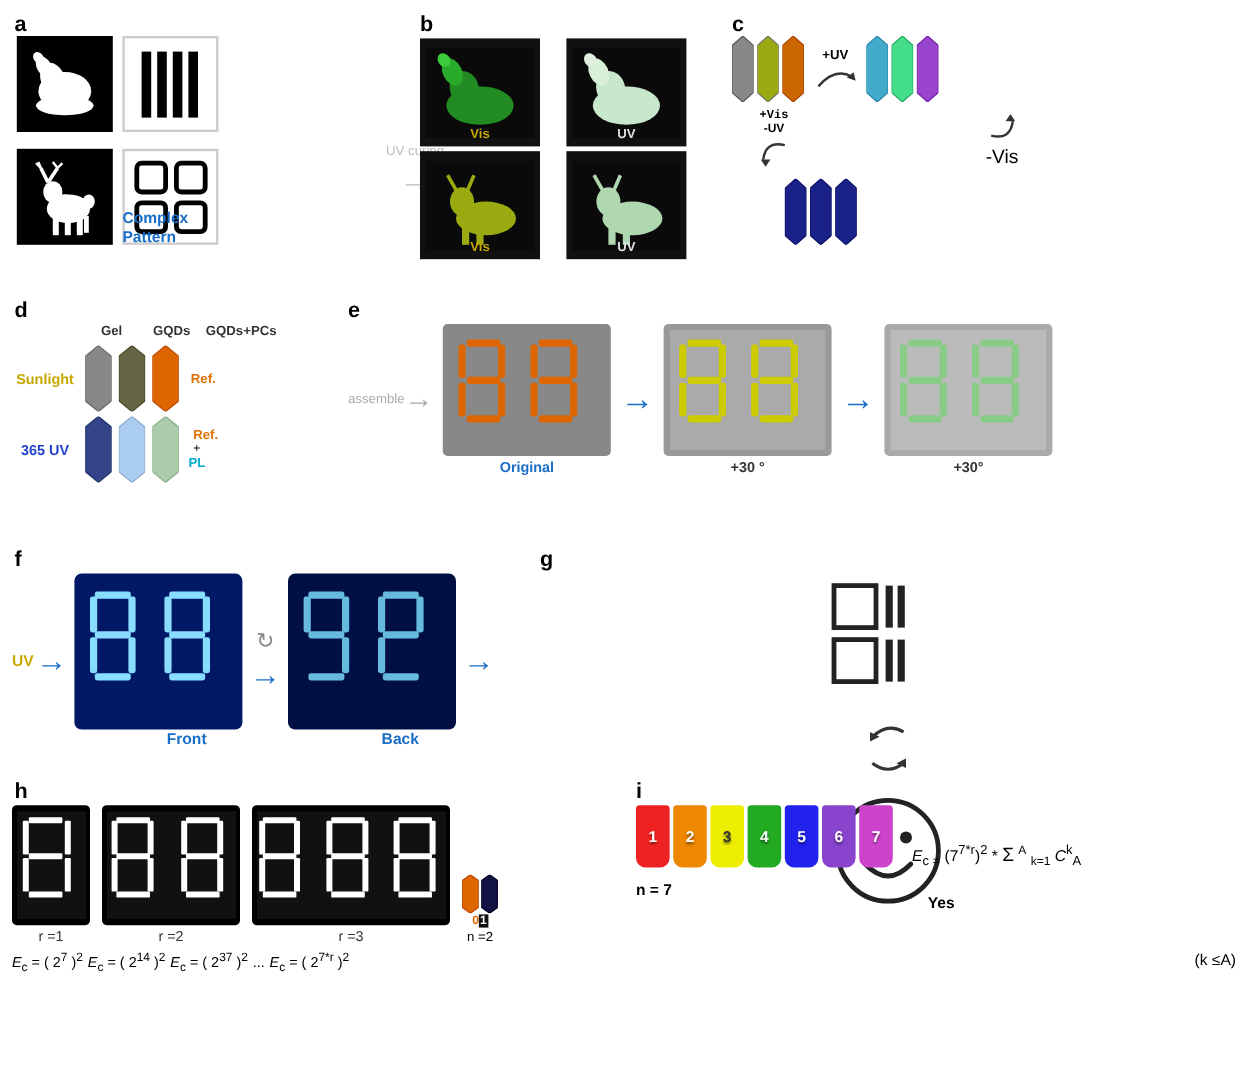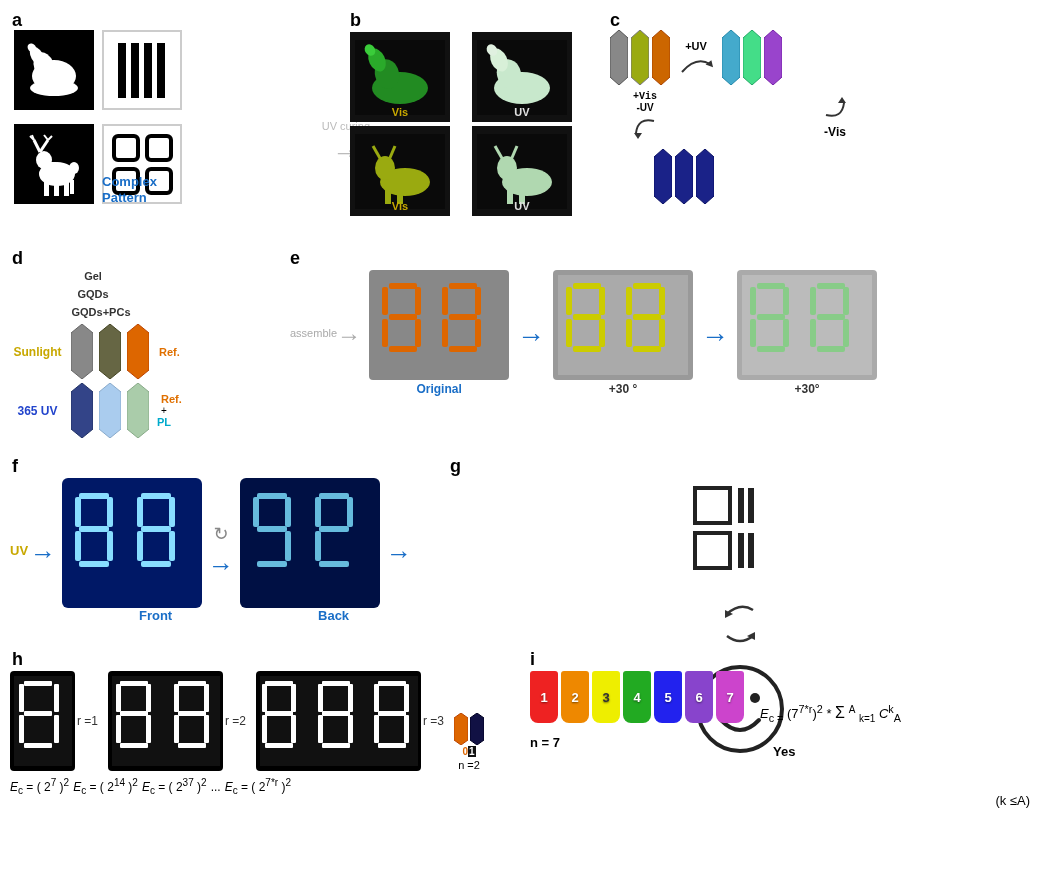--- a/index.html
+++ b/index.html
@@ -184,21 +184,21 @@
     .d-light-label {
       width: 55px;
       font-size: 12px;
       font-weight: bold;
       text-align: center;
     }
     .sunlight-label { color: #c8a800; }
     .uv365-label { color: #2244cc; }
     .d-column-headers {
       display: flex;
-      flex-direction: column;
+      flex-direction: row;
       gap: 6px;
       font-size: 11px;
       font-weight: bold;
       color: #333;
       margin-left: 61px;
       margin-bottom: 2px;
     }
     .ref-label {
       font-size: 11px;
       color: #e07000;
@@ -358,21 +358,21 @@
     }
     .panel-h-content {
       display: flex;
       flex-direction: row;
       align-items: flex-end;
       gap: 10px;
       margin-top: 22px;
     }
     .h-item {
       display: flex;
-      flex-direction: row;
+      flex-direction: column;
       align-items: center;
       gap: 2px;
     }
     .h-r-label {
       font-size: 12px;
       color: #333;
     }
     .h-display-box {
       background: #000;
       border-radius: 4px;
@@ -623,21 +623,21 @@
             <svg width="30" height="30" viewBox="0 0 30 30">
               <path d="M24 8 Q8 4 6 20" fill="none" stroke="#333" stroke-width="2"></path>
               <polygon points="4,20 8,26 12,20" fill="#333"></polygon>
             </svg>
           </div>
           <div style="display:flex; flex-direction:column; align-items:center;">
             <svg width="30" height="30" viewBox="0 0 30 30">
               <path d="M6 20 Q22 24 24 8" fill="none" stroke="#333" stroke-width="2"></path>
               <polygon points="26,8 22,2 18,8" fill="#333"></polygon>
             </svg>
-            <span style="font-size:12px; font-weight:bold;">-Vis</span>
+            <span style="font-size:16px; font-weight:normal;">-Vis</span>
           </div>
         </div>
 
         <div style="display:flex; flex-direction:row; align-items:center; gap:8px; margin-left: 44px;">
           <div class="crystal-group">
             <svg width="18" height="55" viewBox="0 0 18 55">
                 <path d="M9 0 L18 8 L18 47 L9 55 L0 47 L0 8 Z" fill="#1a2288" stroke="#0a1166" stroke-width="1"></path>
               </svg>
             <svg width="18" height="55" viewBox="0 0 18 55">
                 <path d="M9 0 L18 8 L18 47 L9 55 L0 47 L0 8 Z" fill="#1a2288" stroke="#0a1166" stroke-width="1"></path>

